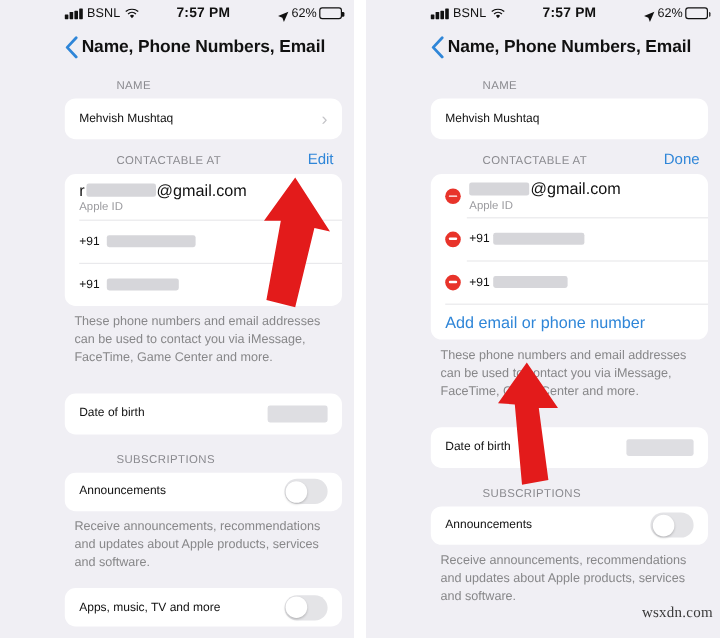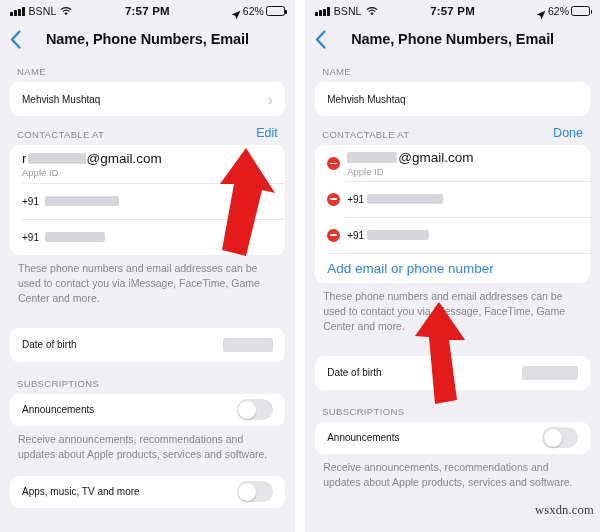--- a/index.html
+++ b/index.html
@@ -10,20 +10,21 @@
     overflow:hidden;
     position:relative;
   }
   .wrap { display:flex; width:600px; height:532px; }
   .panel {
     width:342px;
     height:532px;
     background:#f0eff4;
     position:relative;
     overflow:hidden;
+    padding-left:44px;
   }
   .gap { width:12px; height:532px; background:#ffffff; }
 
   
   .statusbar {
     height:22px;
     display:flex;
     align-items:center;
     padding:0 10px;
     background:#f0eff4;
@@ -73,21 +74,21 @@
     font-size:14.5px; font-weight:700; color:#111; letter-spacing:-.1px;
   }
 
   
   .content { padding:0 10px; }
   .section-head {
     display:flex; align-items:flex-end; justify-content:space-between;
     padding:10px 7px 5px 7px;
   }
   .section-label {
-    font-size:9.5px; color:#8a8a8f; letter-spacing:.35px; text-transform:uppercase;
+    font-size:9.5px; color:#8a8a8f; letter-spacing:.35px; text-transform:uppercase;margin-left:36px;
   }
   .section-action {
     font-size:12.5px; color:#2f86d8; cursor:pointer; font-weight:400;margin-left:36px;
   }
   .card {
     background:#ffffff; border-radius:9px; overflow:hidden;
   }
   .row {
     display:flex; align-items:center; padding:0 12px;
     min-height:36px; position:relative;

